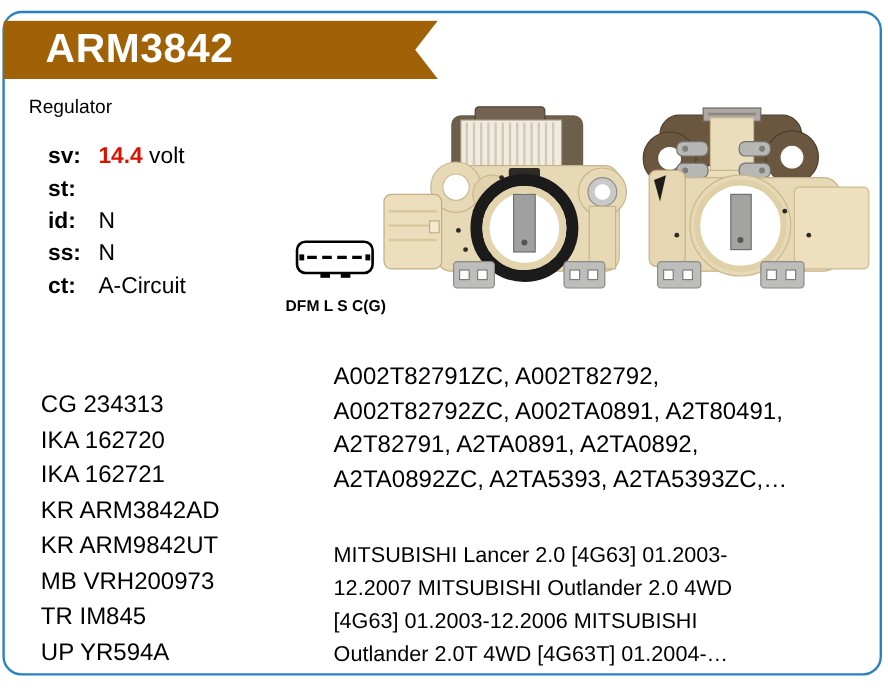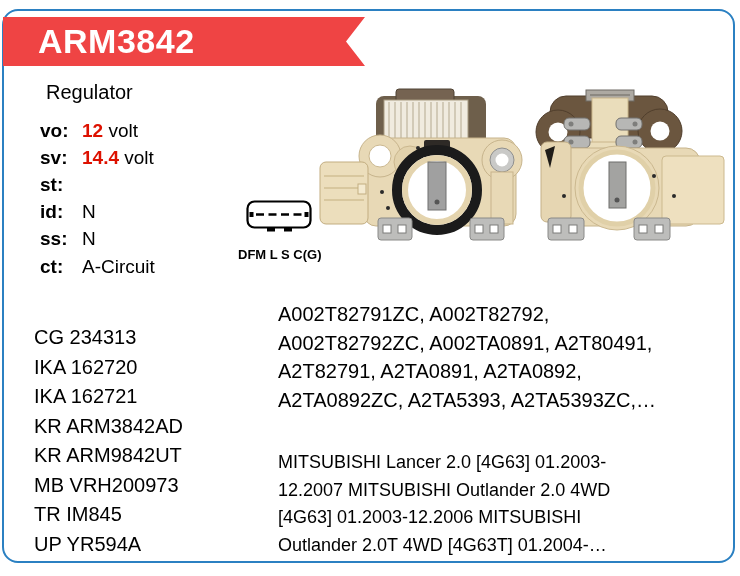--- a/index.html
+++ b/index.html
@@ -7,29 +7,29 @@
     width:740px;height:576px;position:relative;background:#ffffff;
     font-family:"Liberation Sans", sans-serif;color:#000;overflow:hidden;
   }
   .frame{
     position:absolute;left:2px;top:9px;width:729px;height:550px;
     border:2px solid #2b80c2;border-radius:16px;background:#fff;
   }
   
   .banner{
     position:absolute;left:3px;top:17px;width:362px;height:49px;
-    background:#ef4444;
+    background:#a16207;
     clip-path:polygon(0 0,100% 0,calc(100% - 19px) 50%,100% 100%,0 100%);
     display:flex;align-items:center;
   }
   .banner .pn{
     color:#fff;font-size:34px;font-weight:bold;padding-left:35px;letter-spacing:.5px;
   }
   .product-type{
-    position:absolute;left:46px;top:81px;font-size:20px;text-align:right;
+    position:absolute;left:24px;top:81px;font-size:16px;text-align:right;
   }
   
   .spec-table{position:absolute;left:40px;top:117px;}
   .spec-row{display:flex;height:27.2px;align-items:center;font-size:19px;}
   .spec-label{font-weight:bold;width:42px;}
   .spec-value{white-space:nowrap;}
   .hl{color:#dd1100;font-weight:bold;}
   
   .connector{position:absolute;left:238px;top:200px;width:82px;}
   .connector svg{display:block;margin:0 auto;}
@@ -55,24 +55,20 @@
 
 <div class="frame"></div>
 
 <div class="banner">
   <span class="pn">ARM3842</span>
 </div>
 
 <div class="product-type">Regulator</div>
 
 <div class="spec-table">
-  <div class="spec-row">
-    <span class="spec-label">vo:</span>
-    <span class="spec-value"><span class="hl">12</span> <span>volt</span></span>
-  </div>
   <div class="spec-row">
     <span class="spec-label">sv:</span>
     <span class="spec-value"><span class="hl">14.4</span> <span>volt</span></span>
   </div>
   <div class="spec-row">
     <span class="spec-label">st:</span>
   </div>
   <div class="spec-row">
     <span class="spec-label">id:</span>
     <span class="spec-value">N</span>

